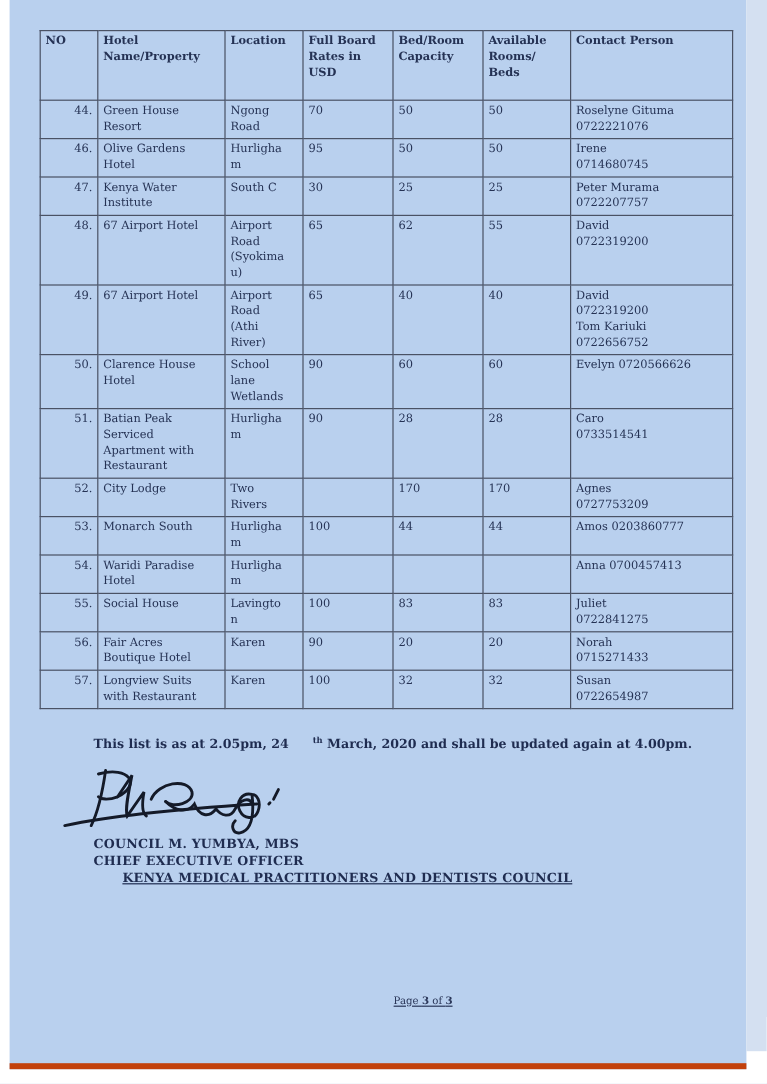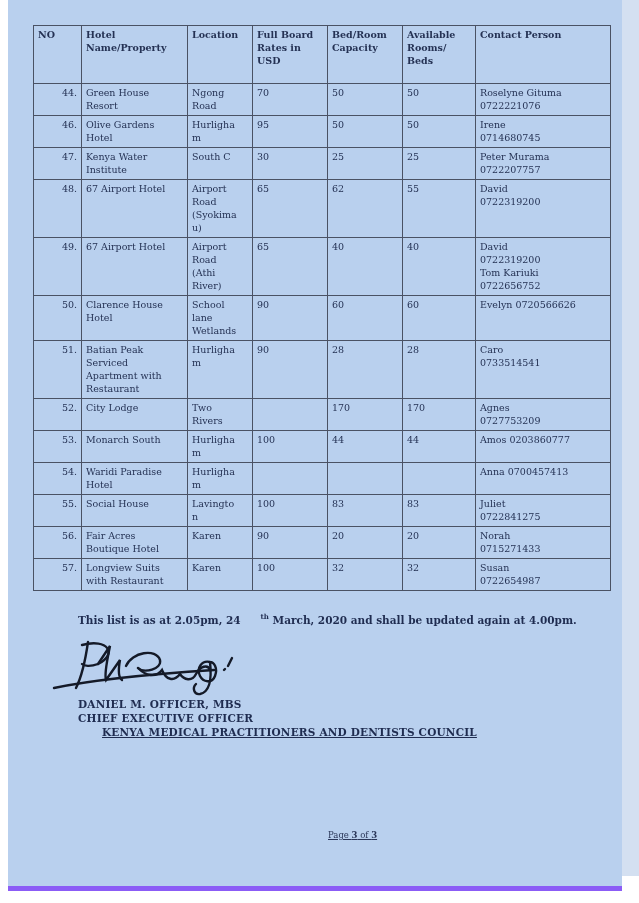--- a/index.html
+++ b/index.html
@@ -8,21 +8,21 @@
     background: #ffffff;
     font-family: "DejaVu Serif", "Liberation Serif", serif;
     position: relative;
     overflow: hidden;
   }
   .page {
     position: absolute;
     left: 8px; top: 0;
     width: 614px; height: 886px;
     background: #b9d0ee;
-    border-bottom: 5px solid #8b5cf6;
+    border-bottom: 5px solid #c2410c;
   }
   .right-strip {
     position: absolute;
     left: 622px; top: 0;
     width: 17px; height: 876px;
     background: #d4e0f1;
   }
   table.rates {
     position: absolute;
     left: 25px; top: 25px;
@@ -278,21 +278,21 @@
       <path d="M74,30 C80,16 104,12 108,24 C110,33 92,38 86,32"></path>
       <path d="M86,32 C94,40 104,42 110,34 C114,44 122,46 128,38 C132,44 140,46 144,38 C148,30 156,28 158,34"></path>
       <path d="M158,26 C150,24 144,32 148,40 C151,46 160,48 163,40 C166,32 162,26 158,26 C160,44 158,56 148,58 C142,59 140,52 144,48"></path>
       <path d="M2,52 C40,44 100,38 162,34"></path>
       <path d="M172,34 L173,33"></path>
       <path d="M176,30 L180,22"></path>
     </g>
   </svg>
 
   <div class="sig-block">
-    <div>DANIEL M. OFFICER, MBS</div>
+    <div>COUNCIL M. YUMBYA, MBS</div>
     <div>CHIEF EXECUTIVE OFFICER</div>
     <div class="sig-org">KENYA MEDICAL PRACTITIONERS AND DENTISTS COUNCIL</div>
   </div>
 
   <div class="page-footer"><span>Page </span><span class="num">3</span><span> of </span><span class="num">3</span></div>
 
 </div>
 
 <div class="right-strip"></div>
 

